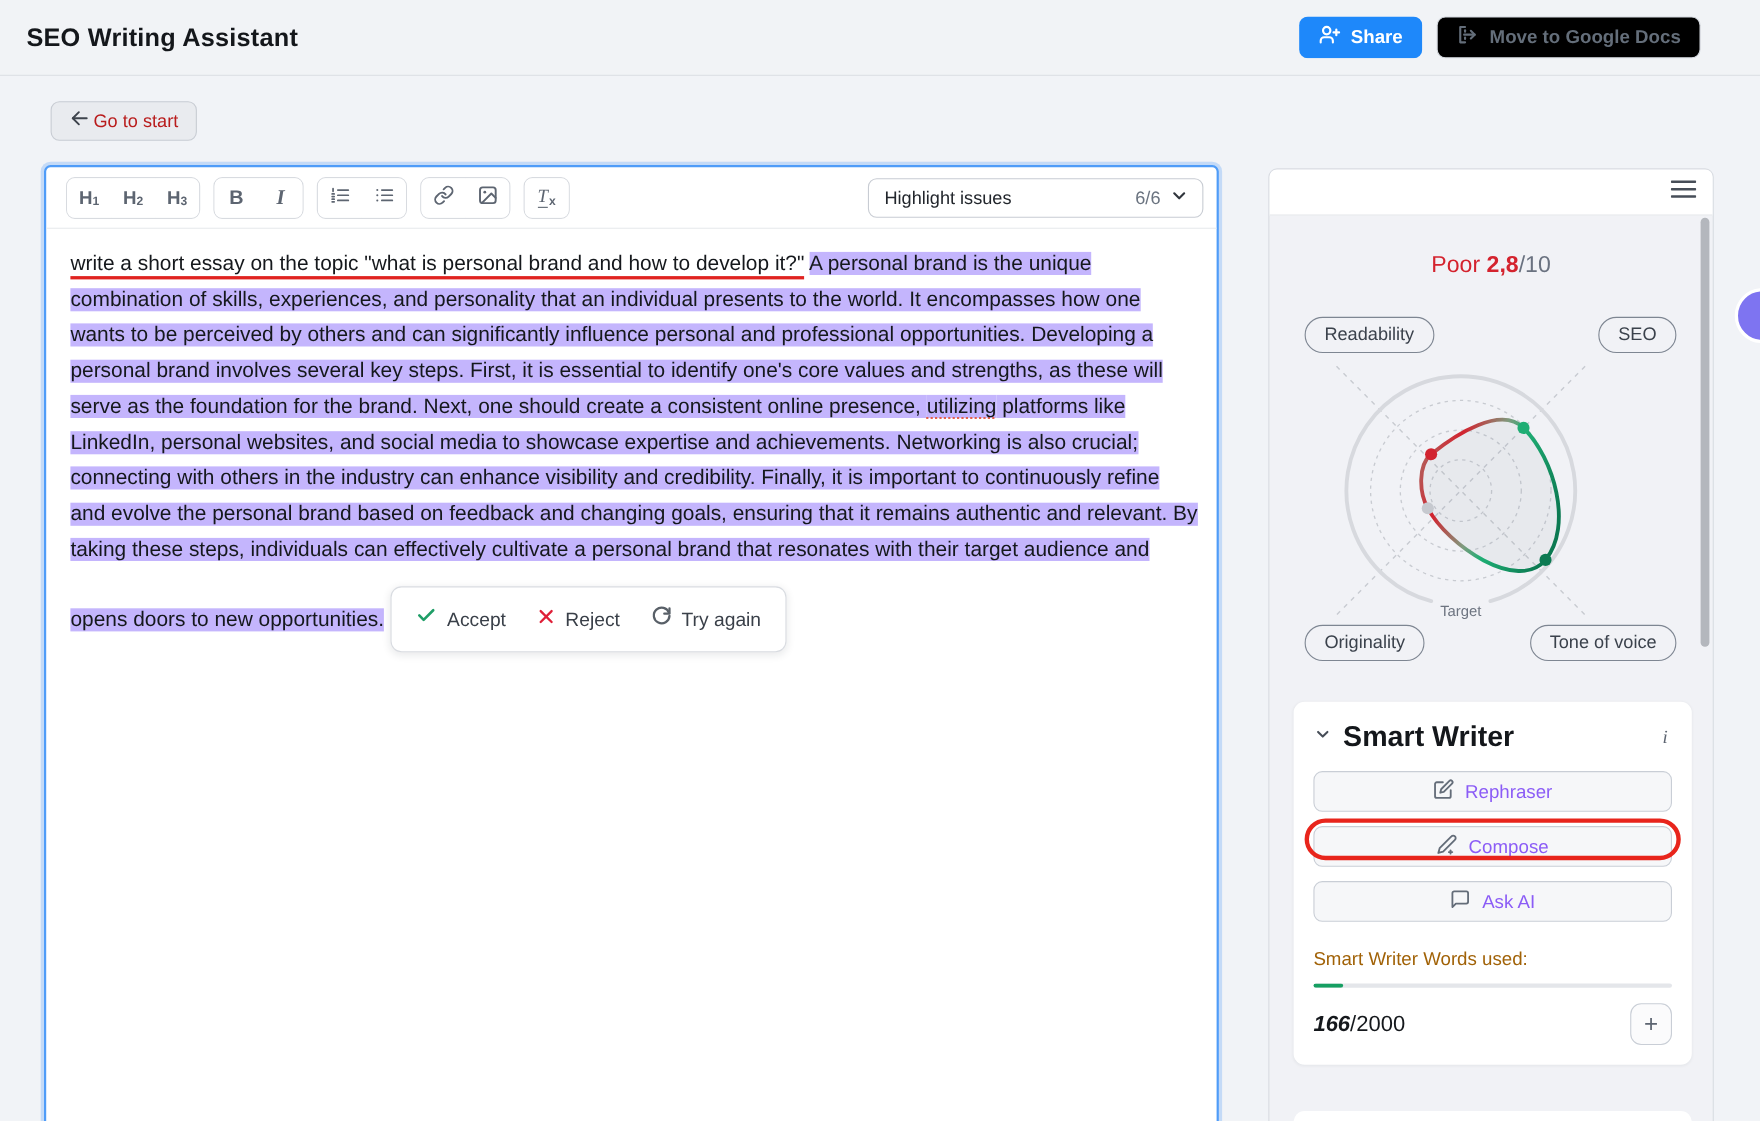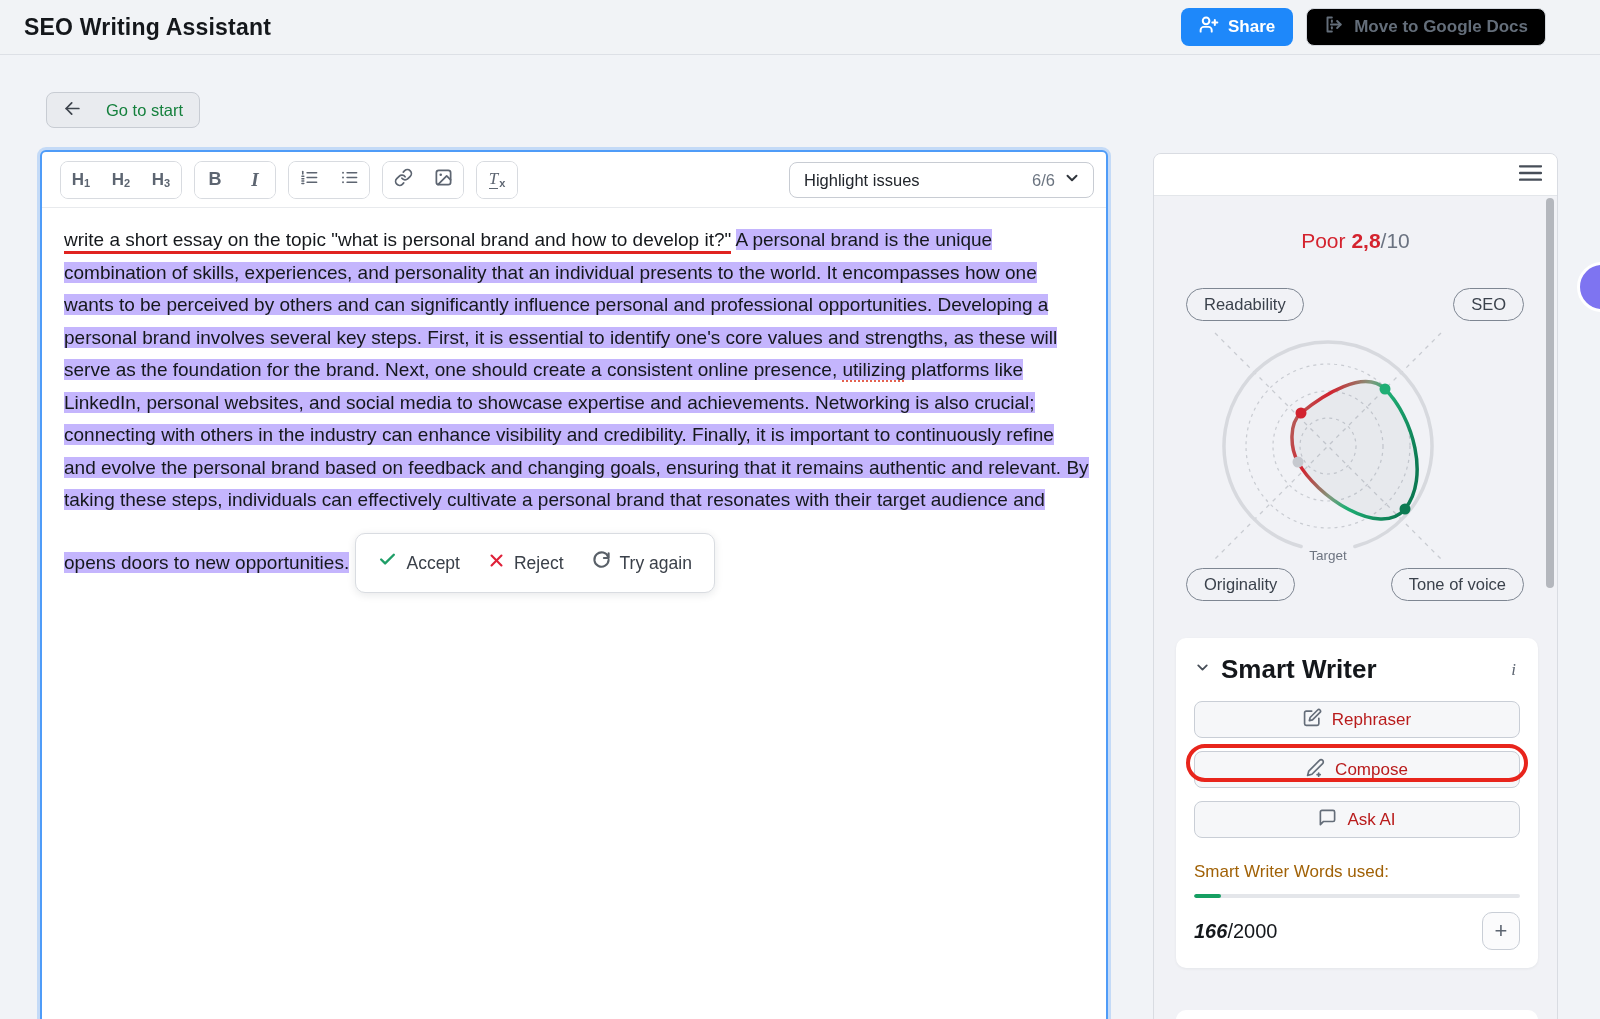--- a/index.html
+++ b/index.html
@@ -5,37 +5,37 @@
   * { margin:0; padding:0; box-sizing:border-box; }
   html,body { width:1600px; height:1019px; overflow:hidden; }
   body {
     font-family:"Liberation Sans", sans-serif;
     background:#f1f3f7;
     color:#15181c;
     position:relative;
   }
   
   .topbar{
-    position:absolute; left:0; top:0; width:1600px; height:55px;
+    position:absolute; left:0; top:0; width:1600px; height:69px;
     background:#f1f3f6; border-bottom:1px solid #dde0e6;
     display:flex; align-items:center; padding:0 54px 0 24px;
   }
   .page-title{ font-size:23px; font-weight:700; color:#14171b; letter-spacing:.2px;}
   .topbar-actions{ margin-left:auto; display:flex; gap:13px; }
   .btn{ display:inline-flex; align-items:center; gap:9px; border-radius:8px; height:38px;
         padding:0 17px; font-size:17px; font-weight:700; cursor:pointer; border:1px solid transparent;}
   .btn-share{ background:#1e88fa; color:#fff; }
   .btn-gray{ background:#000000; color:#646e7a; border:1px solid #d4d8de; }
   .btn svg{ flex:0 0 auto; }
   
   .go-start{
     position:absolute; left:46px; top:92px; height:36px;
-    display:inline-flex; align-items:center; gap:24px; padding:0 16px;
+    display:inline-flex; align-items:center; gap:3px; padding:0 16px;
     background:#e9ebef; border:1px solid #c8ccd3; border-radius:8px;
-    font-size:16.5px; color:#15803d; cursor:pointer;
+    font-size:16.5px; color:#b91c1c; cursor:pointer;
   }
   
   .editor{
     position:absolute; left:40px; top:150px; width:1068px; height:980px;
     background:#fff; border:2px solid #4f9cf8; border-radius:6px;
     box-shadow:0 0 0 3px rgba(79,156,248,.28);
   }
   .ed-toolbar{ position:relative; height:56px; display:flex; align-items:center; gap:12px;
     padding-left:18px; border-bottom:1px solid #e8eaed; }
   .tb-group{ display:flex; border:1px solid #d8dbe0; border-radius:8px; background:#fff; overflow:hidden;}
@@ -88,21 +88,21 @@
   
   .sw-card{ position:absolute; left:22px; top:484px; width:362px;
     background:#fff; border-radius:10px; padding:16px 18px 18px 18px;
     box-shadow:0 1px 3px rgba(20,30,40,.06);}
   .sw-header{ display:flex; align-items:center; gap:10px; margin-bottom:16px;}
   .sw-title{ font-size:26px; font-weight:700; color:#14171b; }
   .sw-info{ margin-left:auto; font-family:"Liberation Serif", serif; font-style:italic;
     font-size:17px; color:#5d6571; cursor:pointer; padding-right:4px;}
   .sw-btn{ width:100%; height:37px; margin-bottom:13px; display:flex; align-items:center;
     justify-content:center; gap:10px; background:#f6f7f9; border:1px solid #c9ced6;
-    border-radius:8px; font-size:17px; color:#b91c1c; cursor:pointer;}
+    border-radius:8px; font-size:17px; color:#8b5cf6; cursor:pointer;}
   .sw-btn-wrap{ position:relative; }
   .annotation-ring{ position:absolute; left:-8px; right:-8px; top:-7px; bottom:6px;
     border:4px solid #e8251c; border-radius:22px; pointer-events:none;}
   .sw-words-label{ margin-top:24px; font-size:17px; color:#a16207; }
   .sw-progress{ margin-top:12px; height:4px; background:#e4e6ea; border-radius:2px; overflow:hidden;}
   .sw-progress-fill{ height:100%; background:#169f62; border-radius:2px; }
   .sw-footer{ margin-top:14px; display:flex; align-items:center; }
   .sw-count{ font-size:20px; color:#15181c; }
   .sw-count b{ font-weight:700;font-style:italic; }
   .sw-plus{ margin-left:auto; width:38px; height:38px; border:1px solid #c9ced6; border-radius:10px;

